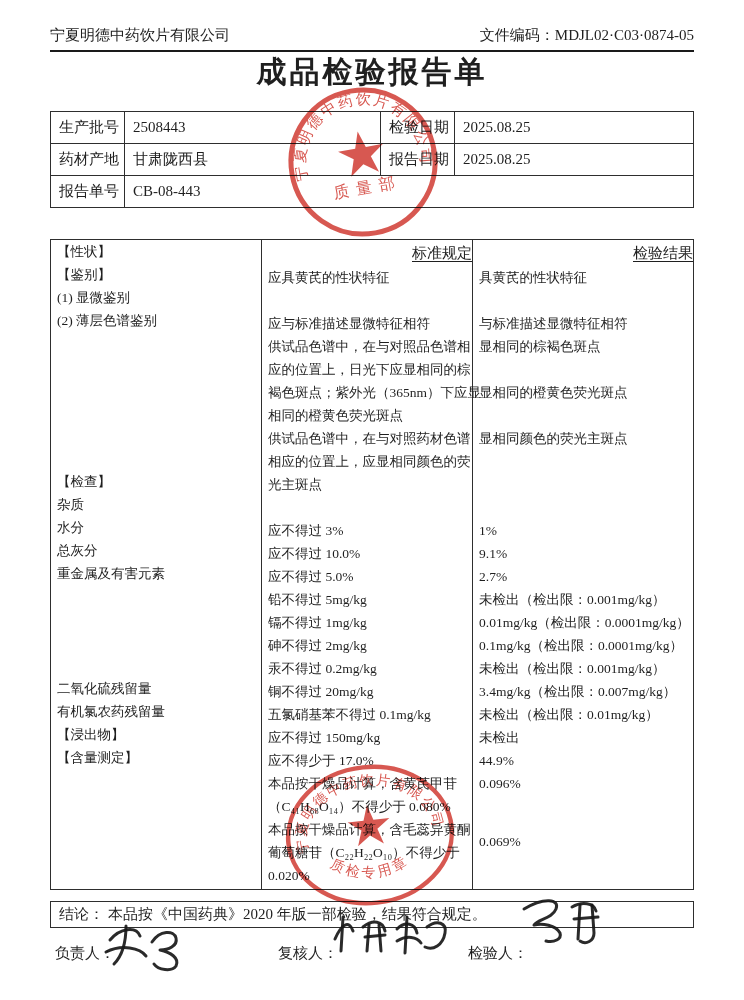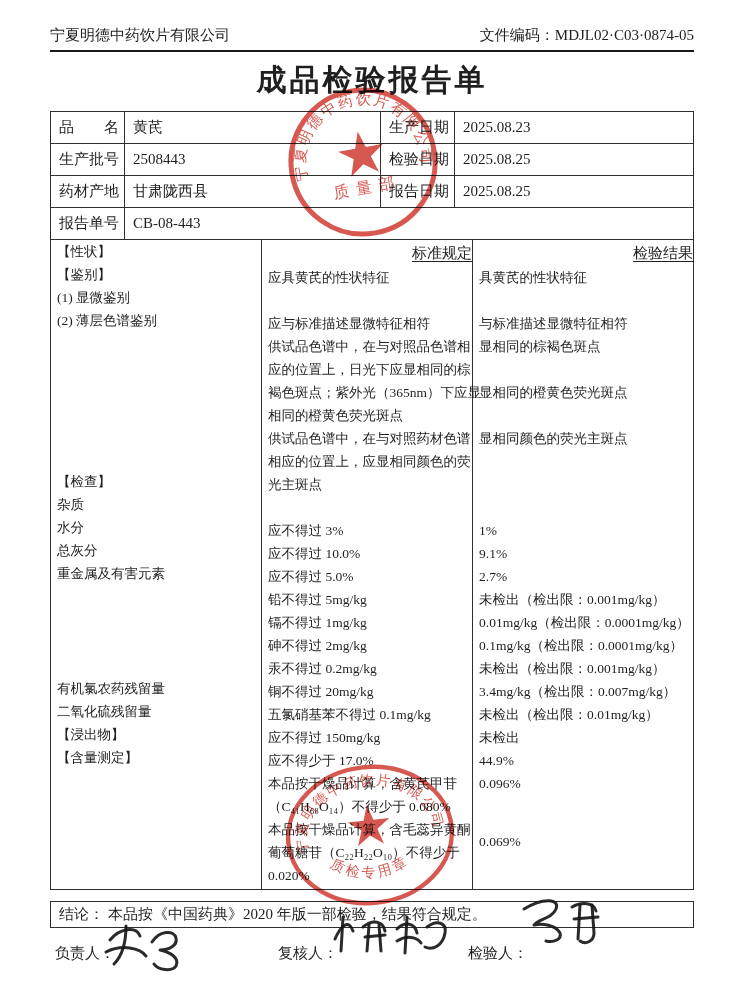--- a/index.html
+++ b/index.html
@@ -9,21 +9,21 @@
     overflow:hidden;
   }
   .page{position:absolute;inset:0;}
   
   .doc-header{
     position:absolute;left:50px;top:26px;width:644px;
     display:flex;justify-content:space-between;align-items:flex-end;
     font-size:15px;border-bottom:2px solid #1a1a1a;padding-bottom:5px;
   }
   .doc-title{
-    position:absolute;left:0;top:60px;width:744px;text-align:center;
+    position:absolute;left:0;top:52px;width:744px;text-align:center;
     font-size:30px;font-weight:bold;letter-spacing:3px;
   }
   
   table.info{
     position:absolute;left:50px;top:111px;width:644px;
     border-collapse:collapse;table-layout:fixed;font-size:15px;
   }
   table.info td{
     border:1px solid #2e2e2e;height:31px;padding:0 0 0 8px;
     white-space:nowrap;overflow:hidden;
@@ -77,26 +77,20 @@
   <div class="doc-title">成品检验报告单</div>
 
   <table class="info">
     <colgroup>
         <col style="width:74px">
         <col style="width:256px">
         <col style="width:74px">
         <col>
       </colgroup>
     <tbody>
-        <tr>
-      <td>品　　名</td>
-      <td>黄芪</td>
-      <td>生产日期</td>
-      <td>2025.08.23</td>
-    </tr>
     <tr>
       <td>生产批号</td>
       <td>2508443</td>
       <td>检验日期</td>
       <td>2025.08.25</td>
     </tr>
     <tr>
       <td>药材产地</td>
       <td>甘肃陇西县</td>
       <td>报告日期</td>
@@ -123,22 +117,22 @@
         <div class="line"></div>
         <div class="line">【检查】</div>
         <div class="line">杂质</div>
         <div class="line">水分</div>
         <div class="line">总灰分</div>
         <div class="line">重金属及有害元素</div>
         <div class="line"></div>
         <div class="line"></div>
         <div class="line"></div>
         <div class="line"></div>
+        <div class="line">二氧化硫残留量</div>
         <div class="line">有机氯农药残留量</div>
-        <div class="line">二氧化硫残留量</div>
         <div class="line">【浸出物】</div>
         <div class="line">【含量测定】</div>
         <div class="line"></div>
         <div class="line"></div>
         <div class="line"></div>
         <div class="line"></div>
       </div>
     <div class="col" id="col-std">
         <div class="hline"><span>标准规定</span></div>
         <div class="line">应具黄芪的性状特征</div>

